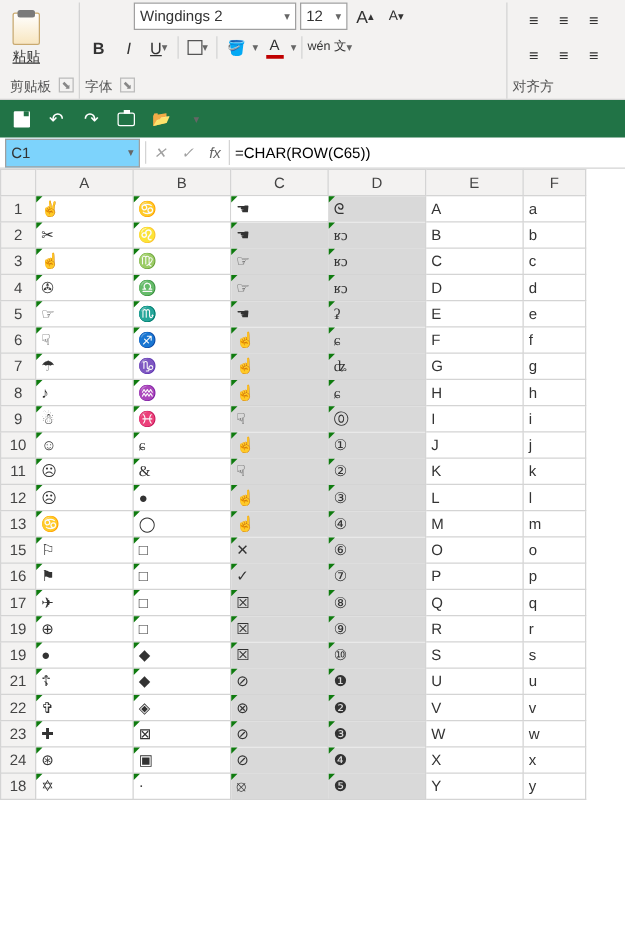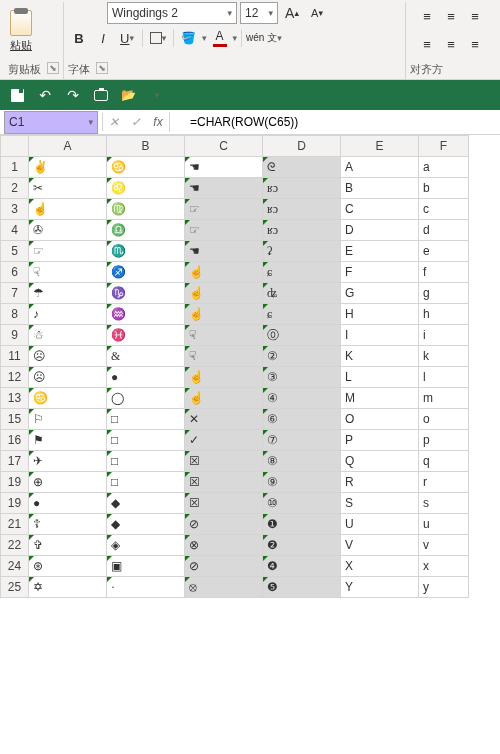--- a/index.html
+++ b/index.html
@@ -84,27 +84,27 @@
   }
   .qat .qb{width:18px;height:18px;display:flex;align-items:center;justify-content:center;cursor:pointer;}
   .disk{width:13px;height:13px;background:#fff;border-radius:1px;position:relative;}
   .disk::after{content:"";position:absolute;right:1px;top:0;width:4px;height:4px;background:#217346;}
   .undo,.redo{font-size:14px;}
   .cam{width:14px;height:11px;border:1.5px solid #fff;border-radius:2px;position:relative;}
   .cam::before{content:"";position:absolute;left:4px;top:-3px;width:5px;height:3px;background:#fff;}
   
   .fbar{display:flex;align-items:center;height:25px;border-bottom:1px solid #d4d4d4;}
   .namebox{
-    width:94px;height:23px;border:1px solid #a0a0a0;margin:0 4px;
-    display:flex;align-items:center;justify-content:space-between;padding:0 4px;background:#c4b5fd;
+    width:108px;height:23px;border:1px solid #a0a0a0;margin:0 4px;
+    display:flex;align-items:center;justify-content:space-between;padding:0 4px;background:#7dd3fc;
   }
   .fx-btn{width:22px;text-align:center;color:#666;font-style:italic;cursor:pointer;}
   .fx-ck{color:#a0a0a0;}
   .formula-input{
-    flex:1;border:none;padding:0 20px;font-size:12px;height:20px;
+    flex:1;border:none;padding:0 4px;font-size:12px;height:20px;
     border-left:1px solid #d4d4d4;
   }
   
   .grid-wrap{overflow:auto;}
   table.grid{border-collapse:collapse;table-layout:fixed;}
   table.grid th, table.grid td{
     border:1px solid #d4d4d4;
     height:21px;
     padding:0 4px;
     font-size:12px;
@@ -353,20 +353,29 @@
         <tr>
           <th class="rowhdr">9</th>
           <td class="col wing"><span class="tri"></span>☃</td>
           <td class="col wing"><span class="tri"></span>♓</td>
           <td class="col sel wing"><span class="tri"></span>☟</td>
           <td class="col sel wing"><span class="tri"></span>⓪</td>
           <td class="col">I</td>
           <td class="colF">i</td>
         </tr>
         <tr>
+          <th class="rowhdr">10</th>
+          <td class="col wing"><span class="tri"></span>☺</td>
+          <td class="col wing"><span class="tri"></span>ɕ</td>
+          <td class="col sel wing"><span class="tri"></span>☝</td>
+          <td class="col sel wing"><span class="tri"></span>①</td>
+          <td class="col">J</td>
+          <td class="colF">j</td>
+        </tr>
+        <tr>
           <th class="rowhdr">11</th>
           <td class="col wing"><span class="tri"></span>☹</td>
           <td class="col wing"><span class="tri"></span>&amp;</td>
           <td class="col sel wing"><span class="tri"></span>☟</td>
           <td class="col sel wing"><span class="tri"></span>②</td>
           <td class="col">K</td>
           <td class="colF">k</td>
         </tr>
         <tr>
           <th class="rowhdr">12</th>
@@ -443,30 +452,39 @@
         <tr>
           <th class="rowhdr">22</th>
           <td class="col wing"><span class="tri"></span>✞</td>
           <td class="col wing"><span class="tri"></span>◈</td>
           <td class="col sel wing"><span class="tri"></span>⊗</td>
           <td class="col sel wing"><span class="tri"></span>❷</td>
           <td class="col">V</td>
           <td class="colF">v</td>
         </tr>
         <tr>
+          <th class="rowhdr">23</th>
+          <td class="col wing"><span class="tri"></span>✚</td>
+          <td class="col wing"><span class="tri"></span>⊠</td>
+          <td class="col sel wing"><span class="tri"></span>⊘</td>
+          <td class="col sel wing"><span class="tri"></span>❸</td>
+          <td class="col">W</td>
+          <td class="colF">w</td>
+        </tr>
+        <tr>
           <th class="rowhdr">24</th>
           <td class="col wing"><span class="tri"></span>⊛</td>
           <td class="col wing"><span class="tri"></span>▣</td>
           <td class="col sel wing"><span class="tri"></span>⊘</td>
           <td class="col sel wing"><span class="tri"></span>❹</td>
           <td class="col">X</td>
           <td class="colF">x</td>
         </tr>
         <tr>
-          <th class="rowhdr">25</th>
+          <th class="rowhdr">18</th>
           <td class="col wing"><span class="tri"></span>✡</td>
           <td class="col wing"><span class="tri"></span>·</td>
           <td class="col sel wing"><span class="tri"></span>⦻</td>
           <td class="col sel wing"><span class="tri"></span>❺</td>
           <td class="col">Y</td>
           <td class="colF">y</td>
         </tr>
       </tbody>
     </table>
 </div>

